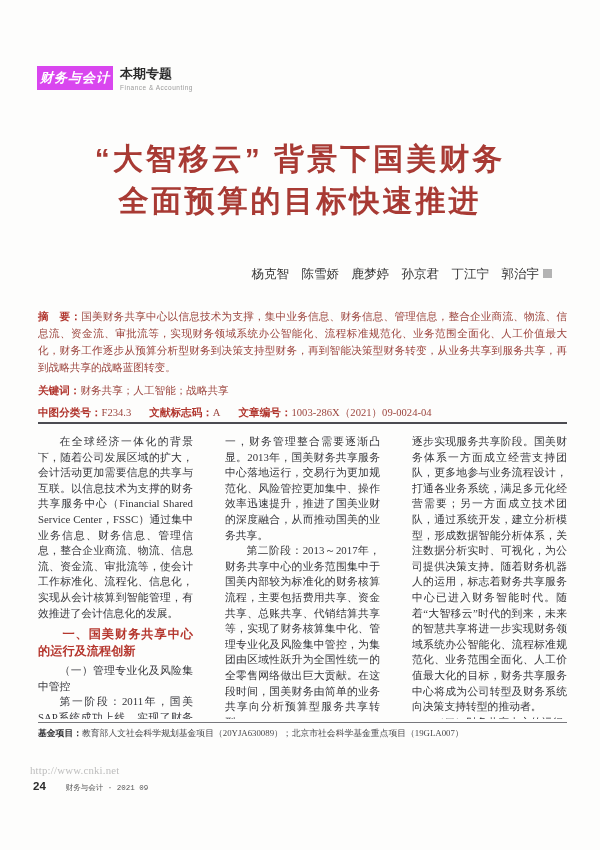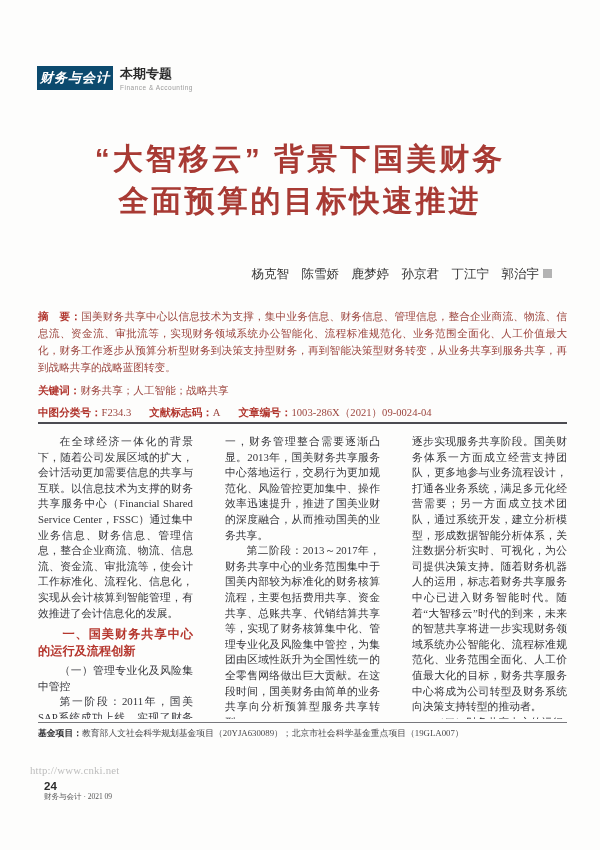--- a/index.html
+++ b/index.html
@@ -6,21 +6,21 @@
   body{
     width:600px;height:850px;background:#f4f4f2;
     font-family:"Liberation Serif", serif;
     position:relative;overflow:hidden;
   }
   .page{position:absolute;left:0;top:0;width:600px;height:850px;background:#fdfdfc;}
 
   
   .masthead{position:absolute;left:37px;top:66px;display:flex;align-items:flex-start;}
   .logo{
-    background:#0c4a6e;color:#fff;width:76px;height:24px;
+    background:#d946ef;color:#fff;width:76px;height:24px;
     display:flex;align-items:center;justify-content:center;
     font-family:"DejaVu Serif", serif;font-style:italic;font-weight:bold;
     font-size:13px;letter-spacing:1px;
   }
   .mast-right{margin-left:7px;padding-top:1px;}
   .section-label{font-family:"Liberation Sans", sans-serif;font-weight:bold;font-size:13px;color:#2b2b2b;line-height:14px;}
   .section-sub{font-family:"Liberation Sans", sans-serif;font-size:6.5px;color:#9a9a9a;margin-top:3px;letter-spacing:0.5px;}
 
   
   .title{
@@ -68,23 +68,23 @@
     text-align:justify;text-indent:-47px;padding-left:47px;
   }
   .fn-label{font-family:"Liberation Sans", sans-serif;font-weight:bold;color:#2f2f33;}
 
   
   .watermark{
     position:absolute;left:30px;right:20px;top:764px;
     display:flex;justify-content:space-between;
     font-size:10.8px;color:#bdbdbd;letter-spacing:0.2px;
   }
-  .pagefooter{position:absolute;left:33px;top:780px;display:flex;align-items:baseline;flex-direction:column;}
+  .pagefooter{position:absolute;left:33px;top:780px;display:flex;align-items:baseline;}
   .pageno{font-family:"Liberation Sans", sans-serif;font-weight:bold;font-size:11.5px;color:#2b2b2b;}
-  .journal-info{font-family:Liberation Serif, serif;font-size:7.5px;color:#555;margin-left:11px;}
+  .journal-info{font-family:Liberation Mono, monospace;font-size:7.5px;color:#555;margin-left:20px;}
 </style>
 </head>
 <body>
 
 <div class="page">
 
   <header class="masthead">
     <div class="logo">财务与会计</div>
     <div class="mast-right">
       <div class="section-label">本期专题</div>

